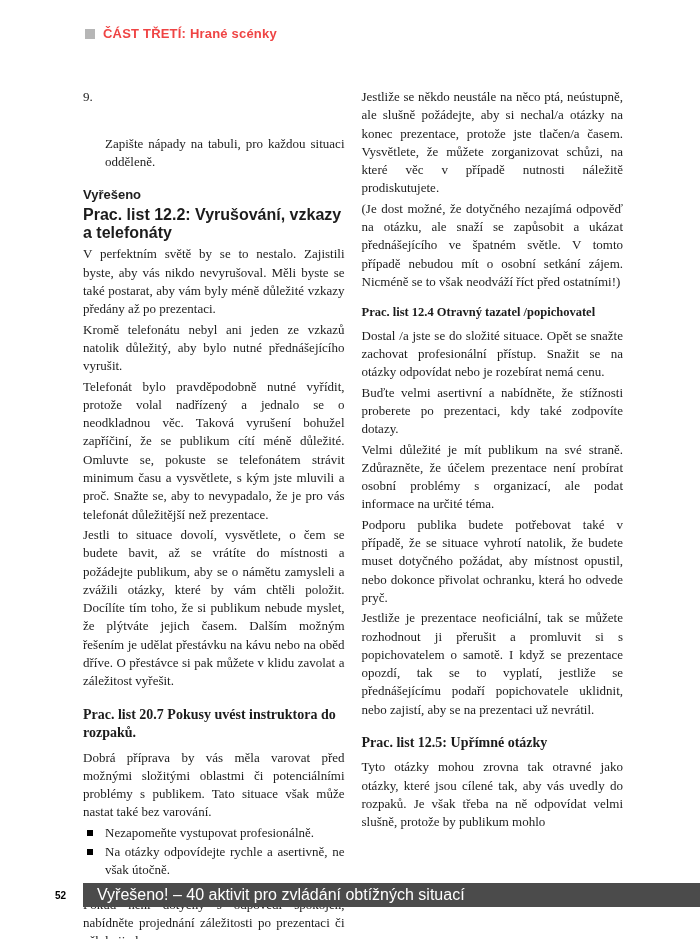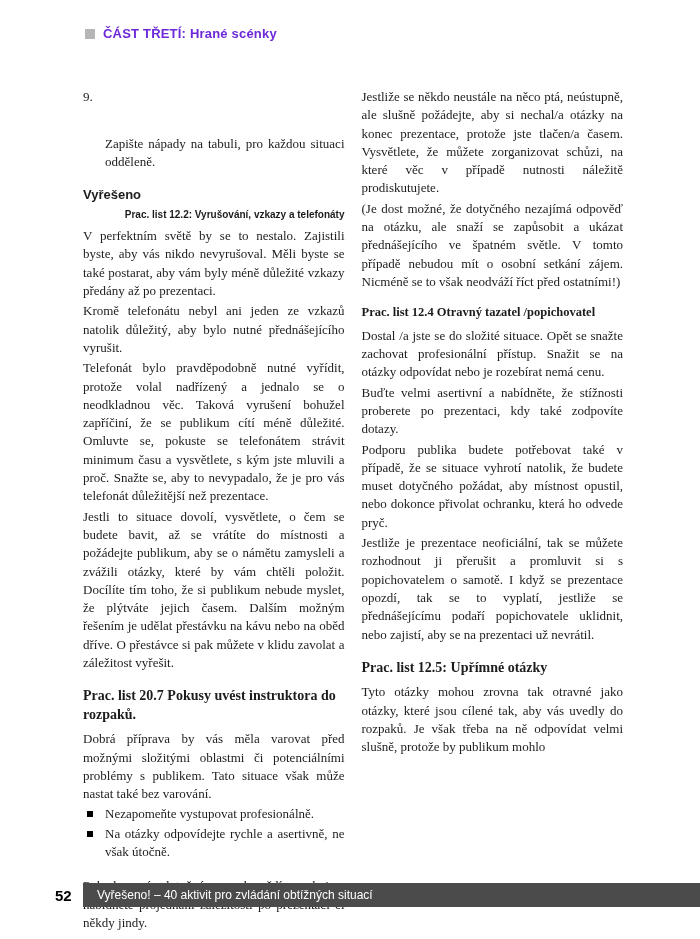--- a/index.html
+++ b/index.html
@@ -17,21 +17,21 @@
     position: absolute;
     top: 26px;
     left: 85px;
     display: flex;
     align-items: center;
     gap: 8px;
     font-family: "Liberation Sans", sans-serif;
     font-weight: bold;
     font-size: 13px;
     letter-spacing: 0.2px;
-    color: #6d28d9;
+    color: #ef4444;
   }
   .header-square {
     width: 10px;
     height: 10px;
     background: #b6b6b6;
     flex: 0 0 auto;
   }
   .content {
     position: absolute;
     top: 88px;
@@ -61,23 +61,23 @@
   .h-notes {
     font-family: "Liberation Sans", sans-serif;
     font-weight: bold;
     font-size: 13px;
     margin: 10px 0 2px 0;
     text-align: left;
   }
   .h-sub {
     font-family: "Liberation Sans", sans-serif;
     font-weight: bold;
-    font-size: 10px;
+    font-size: 16px;
     margin: 0 0 3px 0;
-    text-align: right;
+    text-align: left;
   }
   .h-section {
     font-family: Liberation Serif, serif;
     font-weight: bold;
     font-size: 14px;
     line-height: 1.32;
     margin: 15px 0 6px 0;
     text-align: left;
   }
   .bullet-list { margin: 1px 0 16px 0; }
@@ -98,32 +98,32 @@
     left: 55px;
     right: 0;
     top: 883px;
     height: 24px;
     display: flex;
     align-items: stretch;
   }
   .page-number {
     font-family: "Liberation Sans", sans-serif;
     font-weight: bold;
-    font-size: 15px;
+    font-size: 10px;
     color: #000;
     width: 28px;
     display: flex;
     align-items: center;
   }
   .footer-bar {
     flex: 1 1 auto;
     background: #4b4b4b;
     color: #ffffff;
     font-family: "Liberation Sans", sans-serif;
-    font-size: 12px;
+    font-size: 16px;
     display: flex;
     align-items: center;
     padding-left: 14px;
   }
 </style>
 </head>
 <body>
 
 <div class="page">
 
@@ -170,20 +170,21 @@
 
     <div class="col">
 
       <p class="para">Jestliže se někdo neustále na něco ptá, neústupně, ale slušně požádejte, aby si nechal/a otázky na konec prezentace, protože jste tlačen/a časem. Vysvětlete, že můžete zorganizovat schůzi, na které věc v případě nutnosti náležitě prodiskutujete.</p>
       <p class="para">(Je dost možné, že dotyčného nezajímá odpověď na otázku, ale snaží se zapůsobit a ukázat přednášejícího ve špatném světle. V tomto případě nebudou mít o osobní setkání zájem. Nicméně se to však neodváží říct před ostatními!)</p>
 
       <div class="h-section" style="font-size:12.5px; margin-top:13px;">Prac. list 12.4 Otravný tazatel /popichovatel</div>
 
       <p class="para">Dostal /a jste se do složité situace. Opět se snažte zachovat profesionální přístup. Snažit se na otázky odpovídat nebo je rozebírat nemá cenu.</p>
       <p class="para">Buďte velmi asertivní a nabídněte, že stížnosti proberete po prezentaci, kdy také zodpovíte dotazy.</p>
+      <p class="para">Velmi důležité je mít publikum na své straně. Zdůrazněte, že účelem prezentace není probírat osobní problémy s organizací, ale podat informace na určité téma.</p>
       <p class="para">Podporu publika budete potřebovat také v případě, že se situace vyhrotí natolik, že budete muset dotyčného požádat, aby místnost opustil, nebo dokonce přivolat ochranku, která ho odvede pryč.</p>
       <p class="para">Jestliže je prezentace neoficiální, tak se můžete rozhodnout ji přerušit a promluvit si s popichovatelem o samotě. I když se prezentace opozdí, tak se to vyplatí, jestliže se přednášejícímu podaří popichovatele uklidnit, nebo zajistí, aby se na prezentaci už nevrátil.</p>
 
       <div class="h-section">Prac. list 12.5: Upřímné otázky</div>
 
       <p class="para">Tyto otázky mohou zrovna tak otravné jako otázky, které jsou cílené tak, aby vás uvedly do rozpaků. Je však třeba na ně odpovídat velmi slušně, protože by publikum mohlo</p>
 
     </div>
 
   </div>

